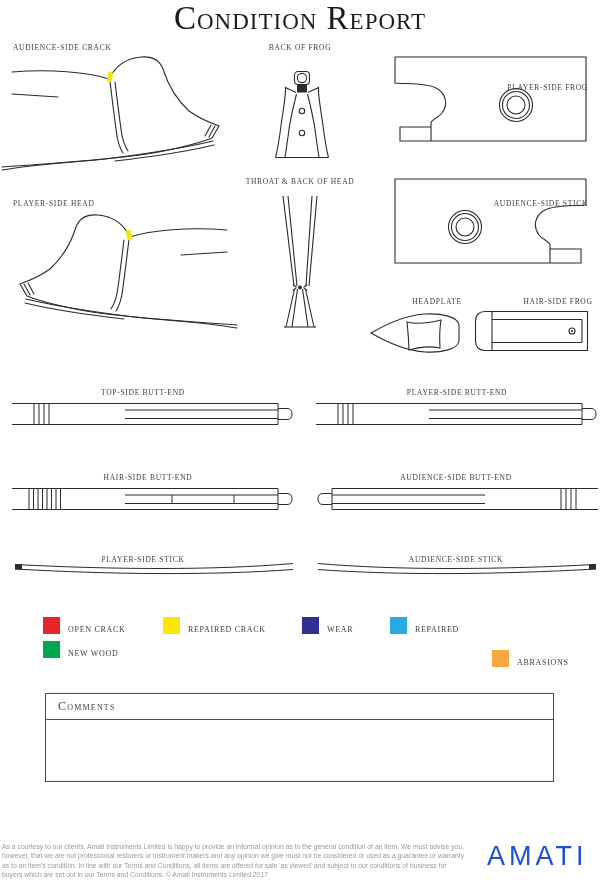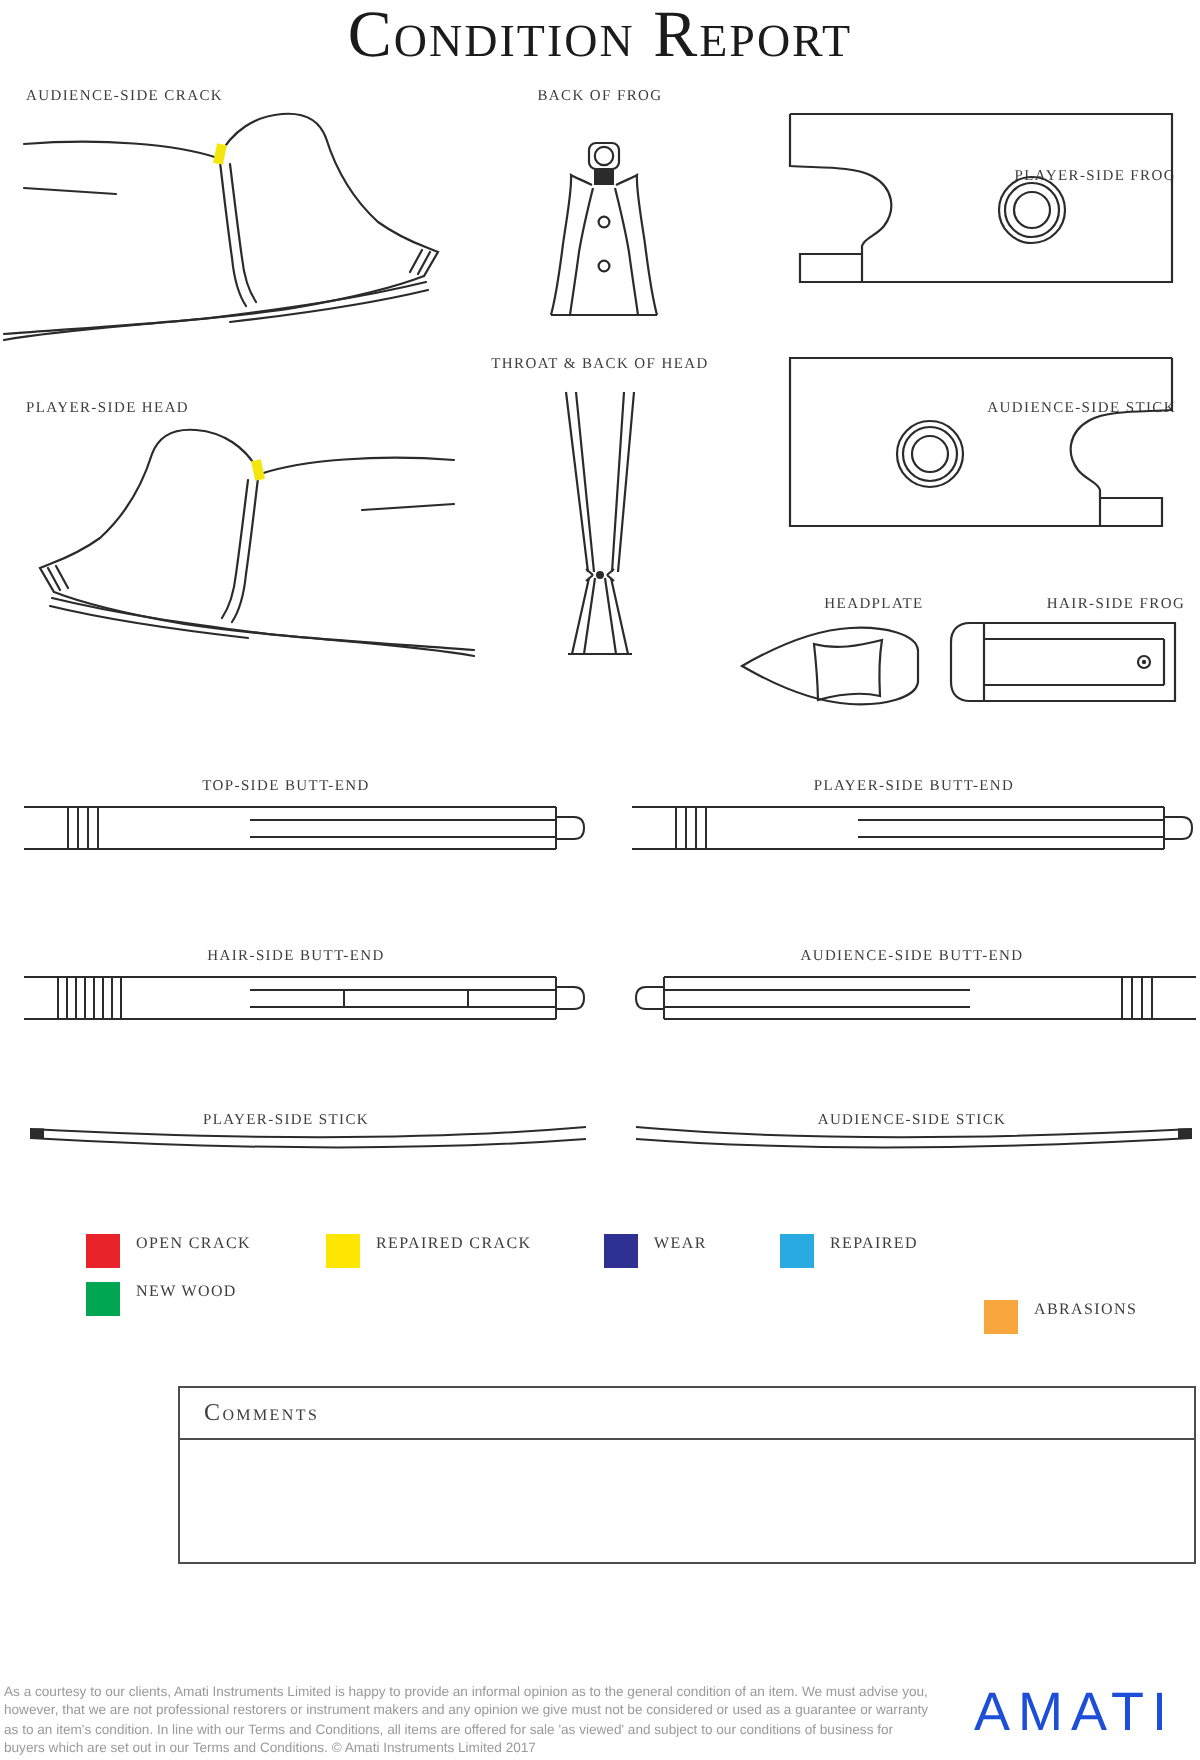--- a/index.html
+++ b/index.html
@@ -5,25 +5,25 @@
   html,body{margin:0;padding:0;background:#ffffff;}
   .page{position:relative;width:600px;height:880px;background:#fff;overflow:hidden;
         font-family:"Liberation Serif",serif;}
   .title{position:absolute;top:0px;left:0;width:100%;text-align:center;
          font-size:33px;font-variant:small-caps;letter-spacing:1px;color:#1b1b1b;}
   .dlabel{position:absolute;font-size:7.5px;letter-spacing:.7px;color:#3d3d3d;
           white-space:nowrap;font-family:"Liberation Serif",serif;}
   .dlabel.ctr{transform:translateX(-50%);}
   .dlabel.rgt{right:12px;text-align:right;margin-top:40px;}
   svg.draw{position:absolute;overflow:visible;}
-  .legend-item{position:absolute;display:flex;align-items:flex-start;}
+  .legend-item{position:absolute;display:flex;align-items:flex-end;}
   .swatch{width:17px;height:17px;flex:0 0 auto;}
   .legend-label{font-size:8px;letter-spacing:.7px;color:#3d3d3d;margin-left:8px;white-space:nowrap;}
   .comments{position:absolute;left:45px;top:693px;width:509px;height:89px;
-            border:1px solid #4d4d4d;box-sizing:border-box;background:#fff;margin-left:44px;}
+            border:1px solid #4d4d4d;box-sizing:border-box;background:#fff;}
   .comments-header{height:25px;line-height:25px;border-bottom:1px solid #4d4d4d;
                    font-variant:small-caps;font-size:12px;letter-spacing:1.2px;
                    color:#3d3d3d;padding-left:12px;}
   .comments-body{height:62px;}
   .disclaimer{position:absolute;left:2px;top:842px;width:464px;
               font-family:"Liberation Sans",sans-serif;font-size:6.8px;
               line-height:9.3px;color:#9a9a9a;}
   .brand{position:absolute;left:487px;top:841px;font-family:"Liberation Sans",sans-serif;
          font-size:27px;font-weight:300;letter-spacing:4px;color:#1d4ed8;}
 </style>

